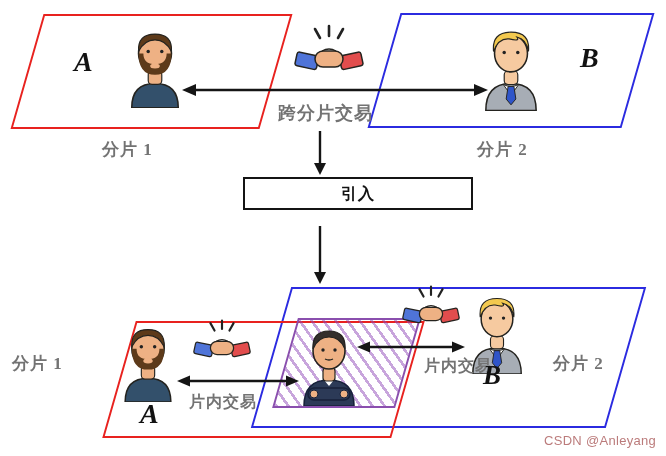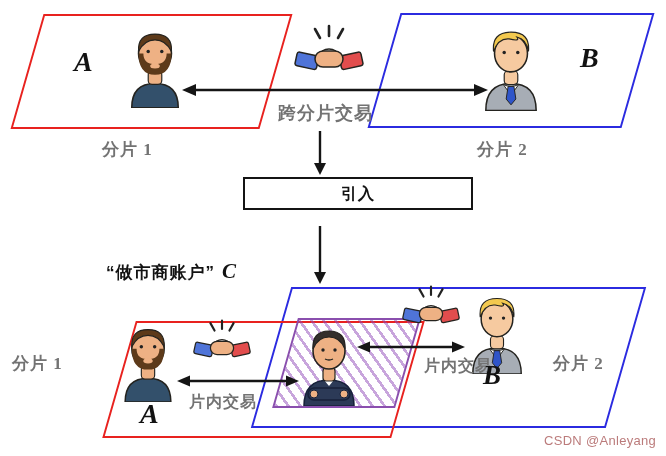--- a/index.html
+++ b/index.html
@@ -103,24 +103,20 @@
     <div>引入</div>
   </div>
 
   <div class="abs" style="left:313px; top:226px;">
     <svg width="14" height="58" viewBox="0 0 14 58">
       <line x1="7" y1="0" x2="7" y2="47" stroke="#151515" stroke-width="2.4"></line>
       <polygon points="7,58 1,46 13,46" fill="#151515"></polygon>
     </svg>
   </div>
 
-  <div class="mm-label" style="left:106px; top:259px;">
-    <span class="mm-prefix">“做市商账户”</span>
-    <span class="mm-c">C</span>
-  </div>
 
   <div class="para blue" style="left:271px; top:287px; width:355px; height:141px;"></div>
   <div class="para red" style="left:119px; top:321px; width:289px; height:117px;"></div>
   <div class="para purple" style="left:285px; top:318px; width:123px; height:90px;"></div>
 
   <div class="abs" style="left:117px; top:322px;">
     <svg width="62" height="80" viewBox="0 0 64 84">
       <path d="M8 84 Q8 59 32 59 Q56 59 56 84 Z" fill="#33506b" stroke="#24231f" stroke-width="1.6"></path>
       <rect x="25" y="46" width="14" height="14" rx="4" fill="#eeb184" stroke="#24231f" stroke-width="1.2"></rect>
       <ellipse cx="32" cy="28" rx="17" ry="19" fill="#eeb184" stroke="#24231f" stroke-width="1.6"></ellipse>

